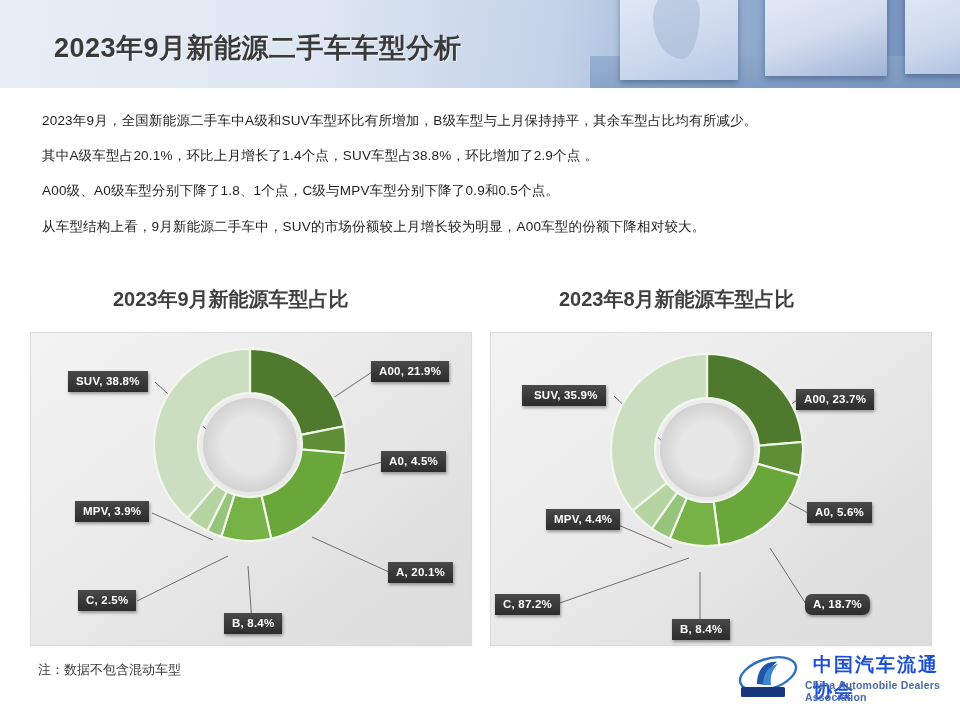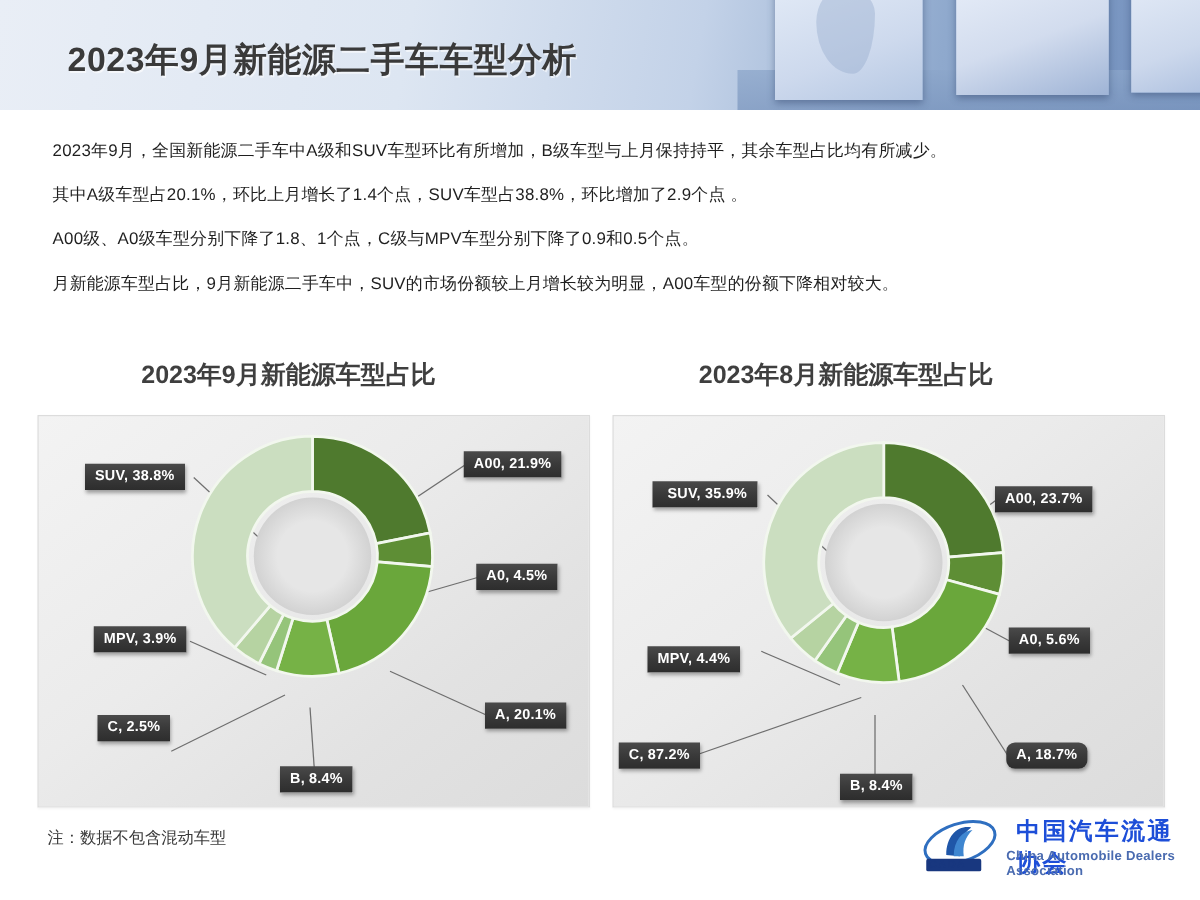--- a/index.html
+++ b/index.html
@@ -105,21 +105,21 @@
   <div class="hdr-cube c1"></div>
   <div class="hdr-cube c2"></div>
   <div class="hdr-cube c3"></div>
   <div class="header-title">2023年9月新能源二手车车型分析</div>
 </div>
 
 <div class="paragraphs">
   <div class="para">2023年9月，全国新能源二手车中A级和SUV车型环比有所增加，B级车型与上月保持持平，其余车型占比均有所减少。</div>
   <div class="para">其中A级车型占20.1%，环比上月增长了1.4个点，SUV车型占38.8%，环比增加了2.9个点 。</div>
   <div class="para">A00级、A0级车型分别下降了1.8、1个点，C级与MPV车型分别下降了0.9和0.5个点。</div>
-  <div class="para">月新能源车型占比，9月新能源二手车中，SUV的市场份额较上月增长较为明显，A00车型的份额下降相对较大。</div>
+  <div class="para">从车型结构上看，9月新能源二手车中，SUV的市场份额较上月增长较为明显，A00车型的份额下降相对较大。</div>
 </div>
 
 <div class="chart-title left">2023年9月新能源车型占比</div>
 <div class="chart-title right">2023年8月新能源车型占比</div>
 
 <div class="panel left"></div>
 <div class="panel right"></div>
 
 <svg class="leader">
   <g stroke="#6e6e6e" stroke-width="1" fill="none">
@@ -179,28 +179,28 @@
         <path d="M112.31889457258927 195.2063277125498 A96 96 0 0 1 62.741109940413864 188.47471453204963 L79.81810121772418 147.9238037048602 A52 52 0 0 0 106.67273456015252 151.57009417763115 Z" fill="#76b246" stroke="#f2f7ee" stroke-width="2.2"></path>
         <path d="M62.741109940413864 188.47471453204963 A96 96 0 0 1 44.84757395809955 178.576140791545 L70.12576922730392 142.56207626208686 A52 52 0 0 0 79.81810121772418 147.9238037048602 Z" fill="#95c47a" stroke="#f2f7ee" stroke-width="2.2"></path>
         <path d="M44.84757395809955 178.576140791545 A96 96 0 0 1 25.51105287168089 160.5590352937898 L59.651820305493814 132.80281078413614 A52 52 0 0 0 70.12576922730392 142.56207626208686 Z" fill="#b6d3a2" stroke="#f2f7ee" stroke-width="2.2"></path>
         <path d="M25.51105287168089 160.5590352937898 A96 96 0 0 1 99.99999999999999 4 L99.99999999999999 48 A52 52 0 0 0 59.651820305493814 132.80281078413614 Z" fill="#cbdec0" stroke="#f2f7ee" stroke-width="2.2"></path>
       </g>
   </svg>
 </div>
 
 <div class="callout" style="left:68px;top:371px;">SUV, 38.8%</div>
 <div class="callout" style="left:75px;top:501px;">MPV, 3.9%</div>
-<div class="callout" style="left:78px;top:572px;">C, 2.5%</div>
+<div class="callout" style="left:78px;top:590px;">C, 2.5%</div>
 <div class="callout" style="left:224px;top:613px;">B, 8.4%</div>
 <div class="callout" style="left:388px;top:562px;">A, 20.1%</div>
 <div class="callout" style="left:381px;top:451px;text-align:center;">A0, 4.5%</div>
 <div class="callout" style="left:371px;top:361px;">A00, 21.9%</div>
 
 <div class="callout" style="left:522px;top:385px;padding-left:12px;">SUV, 35.9%</div>
-<div class="callout" style="left:518px;top:509px;margin-top:8px;">MPV, 4.4%</div>
+<div class="callout" style="left:546px;top:509px;">MPV, 4.4%</div>
 <div class="callout" style="left:495px;top:594px;">C, 87.2%</div>
 <div class="callout" style="left:672px;top:619px;">B, 8.4%</div>
 <div class="callout" style="left:805px;top:594px;border-radius:7px;">A, 18.7%</div>
 <div class="callout" style="left:807px;top:502px;">A0, 5.6%</div>
 <div class="callout" style="left:796px;top:389px;">A00, 23.7%</div>
 
 <div class="note">注：数据不包含混动车型</div>
 
 <div class="logo">
   <svg class="logo-mark" viewBox="0 0 62 46">

